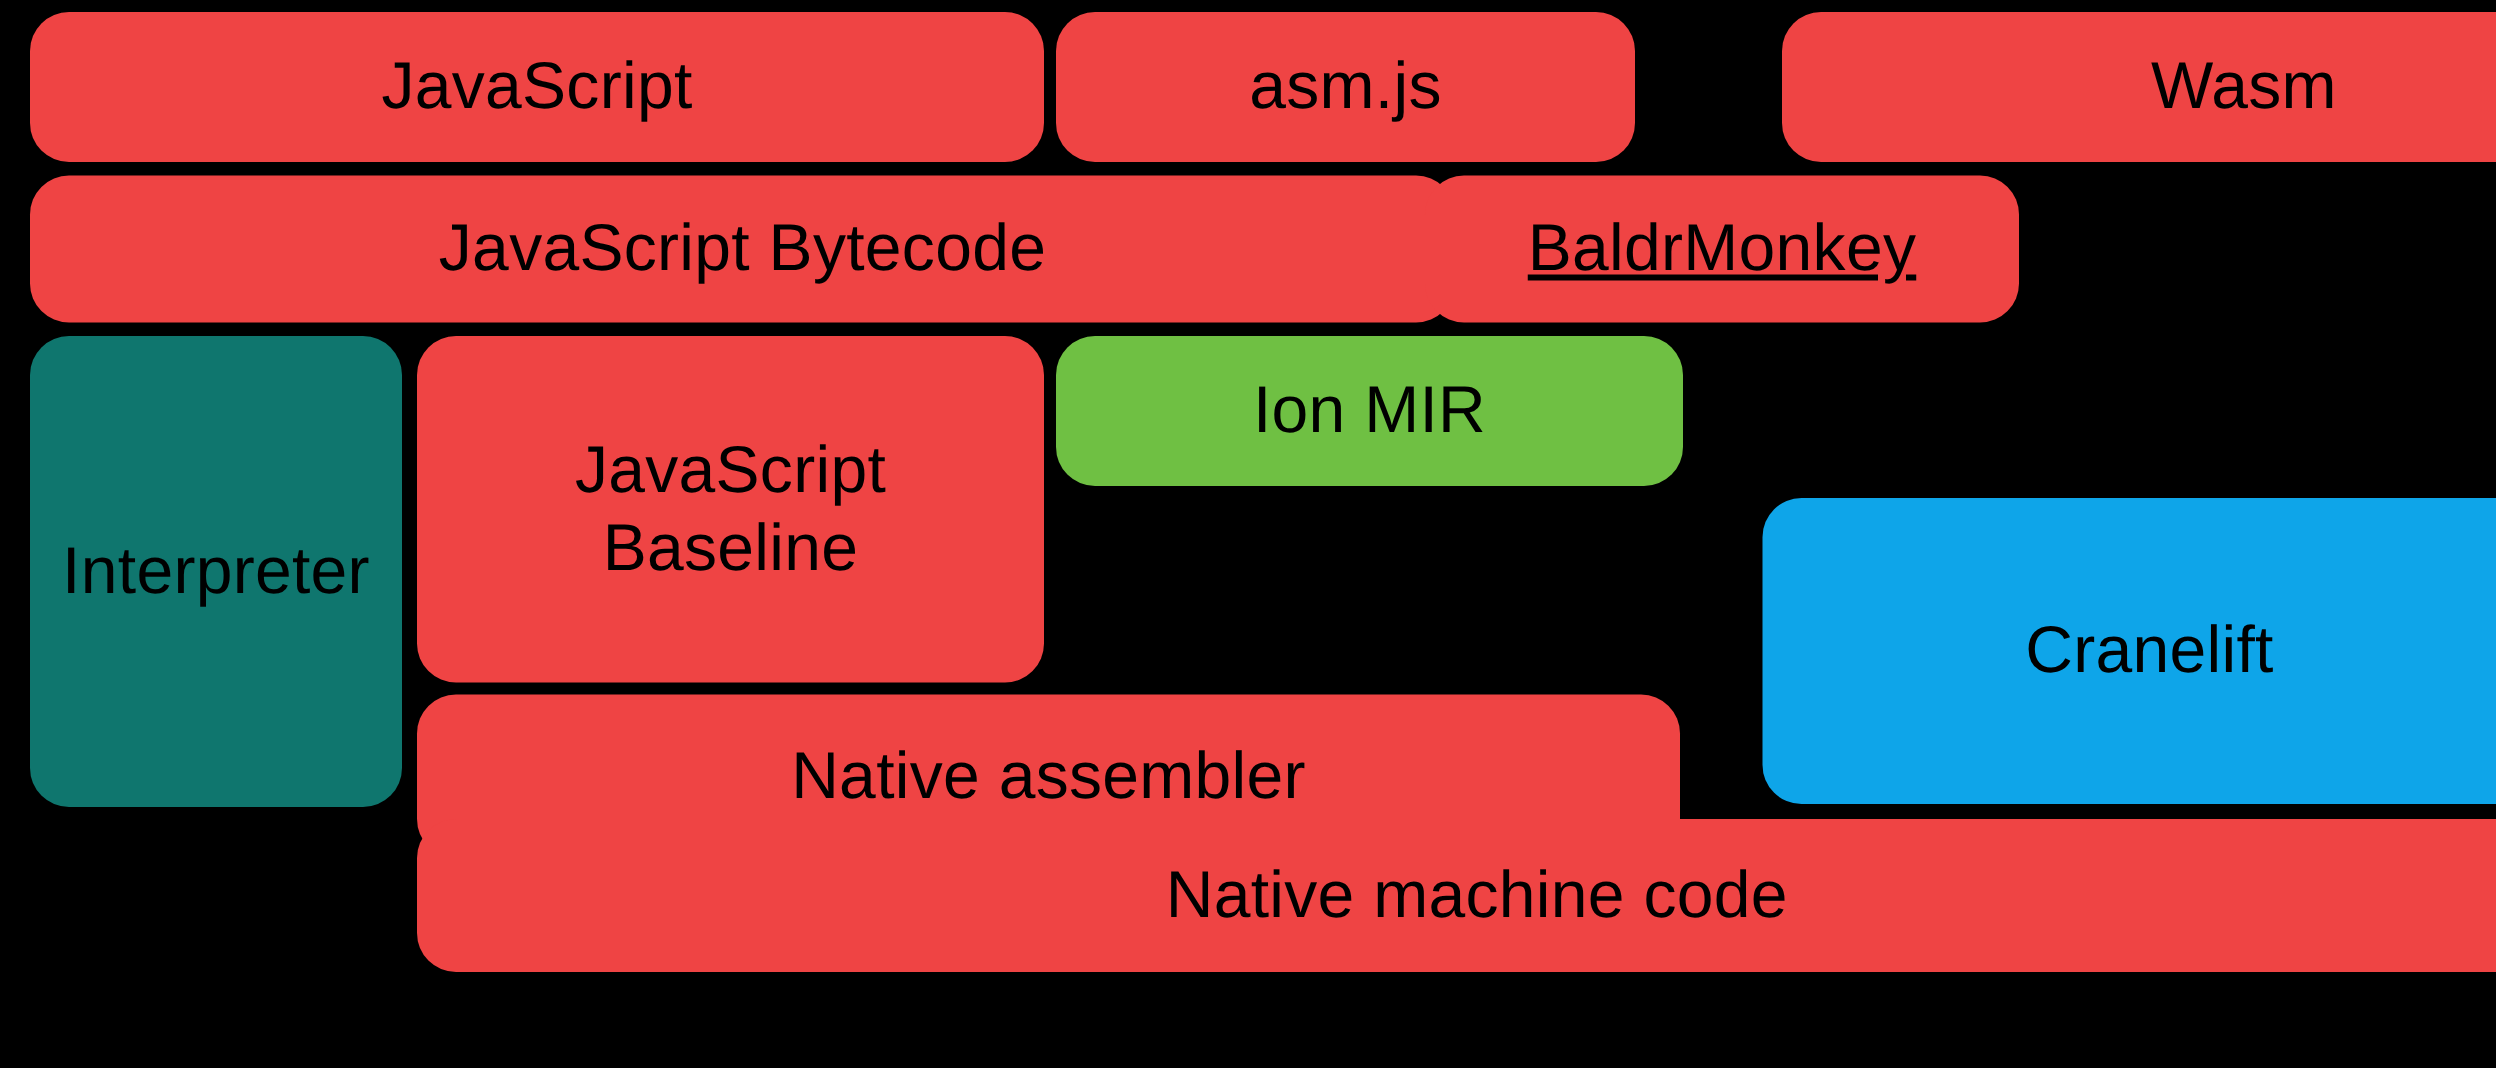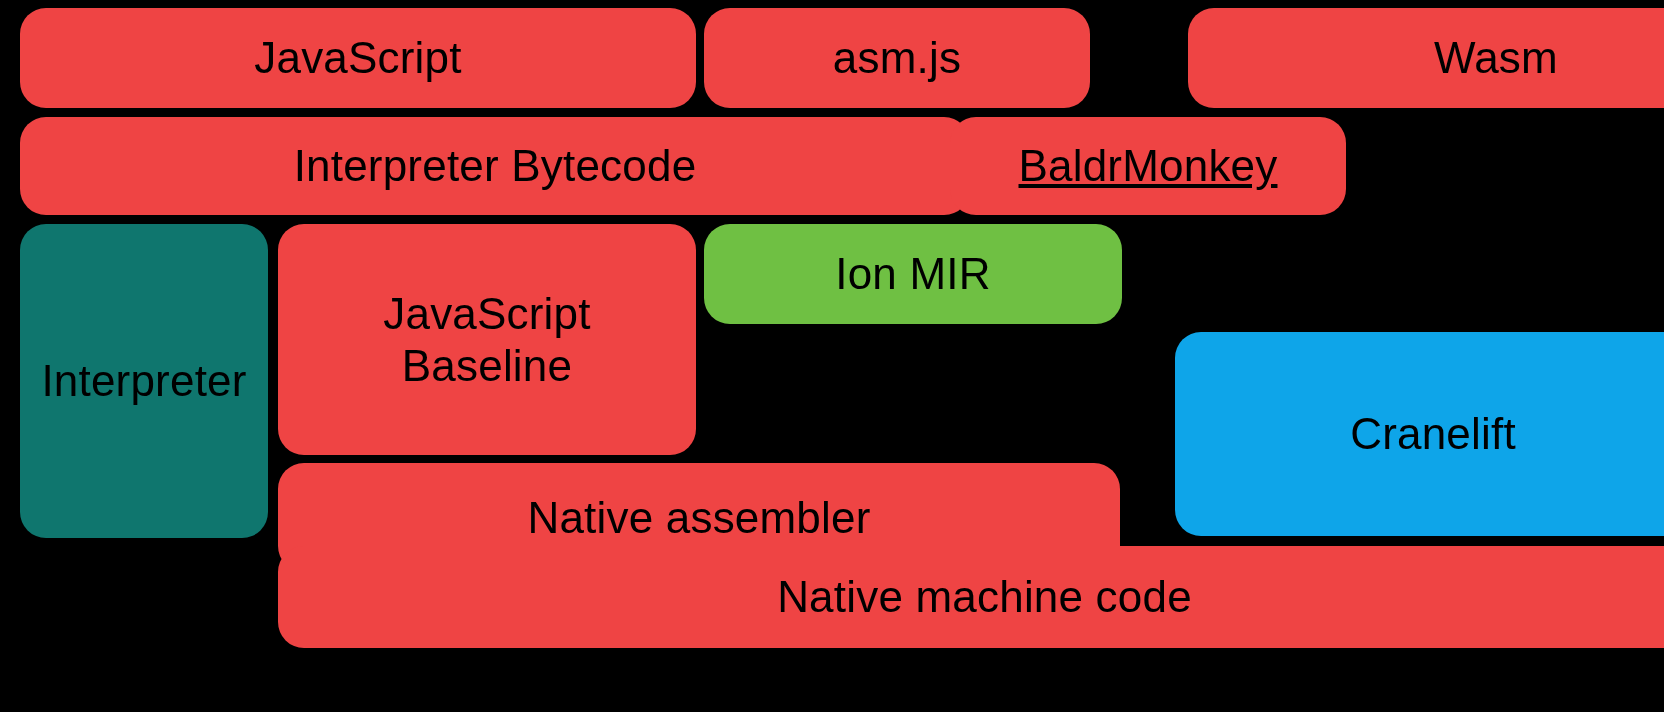--- a/index.html
+++ b/index.html
@@ -39,21 +39,21 @@
   .fill-green  { background: #6fc043; }
   .fill-pink   { background: #0ea5e9; margin-left: 47px; }
 </style>
 </head>
 <body>
 
 <div id="stage">
     <div class="box fill-white" style="left: 20px; top: 8px; width: 676px; height: 100px;">JavaScript</div>
     <div class="box fill-white" style="left: 704px; top: 8px; width: 386px; height: 100px;">asm.js</div>
     <div class="box fill-white" style="left: 1188px; top: 8px; width: 616px; height: 100px;">Wasm</div>
-    <div class="box fill-white" style="left: 20px; top: 117px; width: 950px; height: 98px;">Interpreter Bytecode</div>
+    <div class="box fill-white" style="left: 20px; top: 117px; width: 950px; height: 98px;">JavaScript Bytecode</div>
     <div class="box fill-white" style="left: 950px; top: 117px; width: 396px; height: 98px; text-decoration: underline;">BaldrMonkey</div>
     <div class="box fill-gray" style="left: 20px; top: 224px; width: 248px; height: 314px;">Interpreter</div>
     <div class="box fill-white" style="left: 278px; top: 224px; width: 418px; height: 231px;">JavaScript
 Baseline</div>
     <div class="box fill-green" style="left: 704px; top: 224px; width: 418px; height: 100px;">Ion MIR</div>
     <div class="box fill-pink" style="left: 1128px; top: 332px; width: 516px; height: 204px;">Cranelift</div>
     <div class="box fill-white" style="left: 278px; top: 463px; width: 842px; height: 109px;">Native assembler</div>
     <div class="box fill-white" style="left: 278px; top: 546px; width: 1413px; height: 102px;">Native machine code</div>
   </div>
 

